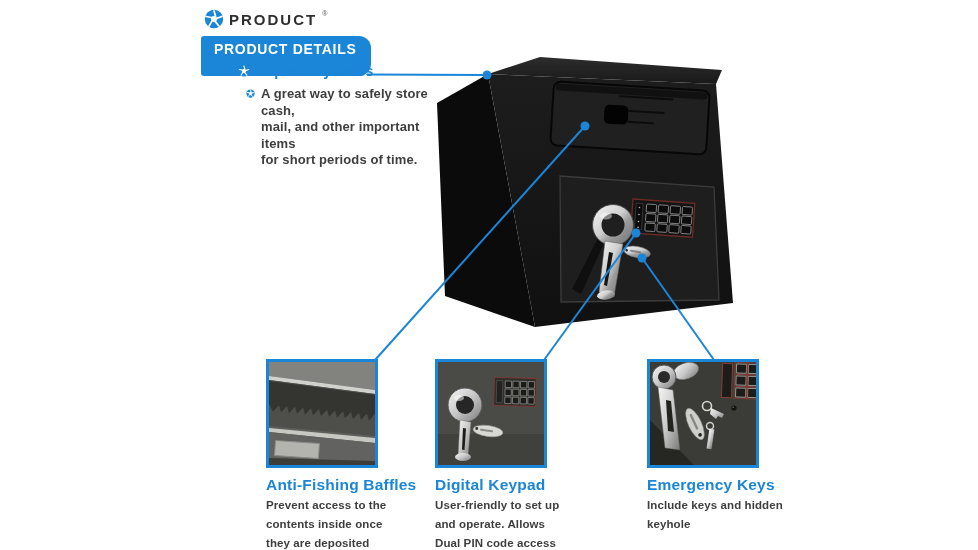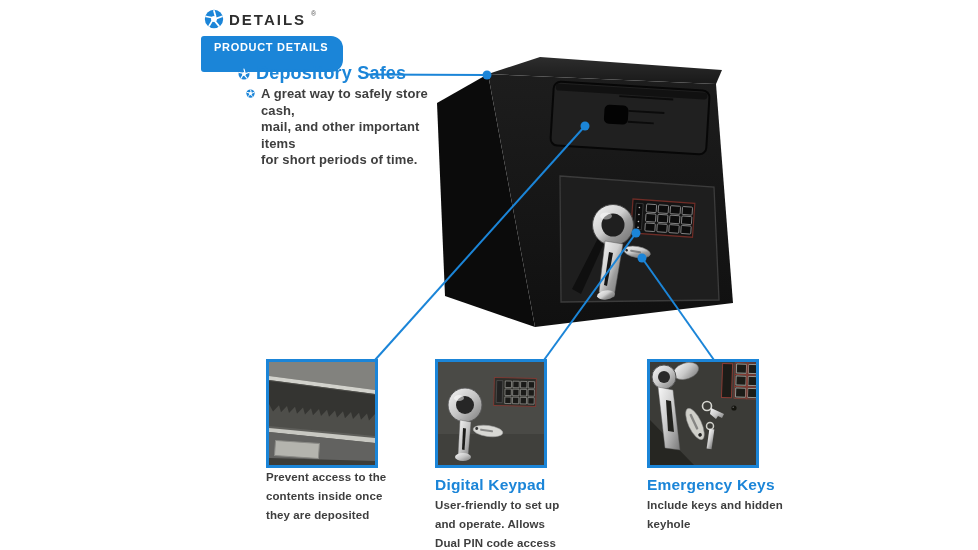--- a/index.html
+++ b/index.html
@@ -7,26 +7,26 @@
   #canvas{position:relative;width:978px;height:550px;background:#fff;overflow:hidden;
           font-family:"Liberation Sans",sans-serif;}
   .abs{position:absolute;}
 
   
   .logo{left:204px;top:9px;display:flex;align-items:center;gap:5px;}
   .logo-text{font-size:15px;font-weight:bold;color:#2e2e2e;letter-spacing:2px;}
   .logo-reg{font-size:7px;color:#555;vertical-align:top;position:relative;top:-6px;letter-spacing:0;}
 
   
-  .badge{left:201px;top:36px;background:var(--accent);color:#fff;font-size:11px;font-weight:bold;
+  .badge{left:201px;top:36px;background:var(--accent);color:#fff;font-size:14px;font-weight:bold;
          letter-spacing:.7px;padding:5px 15px 19px 13px;border-radius:3px 12px 12px 3px;}
 
   
   .feature-title{left:238px;top:63px;display:flex;align-items:center;gap:6px;}
-  .feature-title span{font-size:18px;font-weight:bold;color:var(--accent);letter-spacing:.2px;}
+  .feature-title span{font-size:14px;font-weight:bold;color:var(--accent);letter-spacing:.2px;}
   .bullets{left:246px;top:86px;width:200px;}
   .bullet{display:flex;gap:6px;margin-bottom:4px;}
   .bullet .bicon{flex:0 0 auto;margin-top:3px;}
   .bullet p{margin:0;font-size:13px;line-height:16.5px;font-weight:600;color:var(--body);
             white-space:pre-line;letter-spacing:.1px;}
 
   
   .art{left:0;top:0;pointer-events:none;}
 
   
@@ -50,21 +50,21 @@
       <circle cx="12" cy="12" r="11" class="acc-fill"></circle>
       <circle cx="12" cy="12" r="3.6" fill="#fff"></circle>
       <g stroke="#fff" stroke-width="2.1" stroke-linecap="round">
         <line x1="12" y1="2.2" x2="13.8" y2="8.6"></line>
         <line x1="21.4" y1="9" x2="15.2" y2="11.2"></line>
         <line x1="17.8" y1="20.2" x2="13.6" y2="15.2"></line>
         <line x1="6.2" y1="20.2" x2="9.6" y2="14.6"></line>
         <line x1="2.6" y1="9" x2="8.8" y2="10.2"></line>
       </g>
     </svg>
-    <span class="logo-text">DETAILS</span>
+    <span class="logo-text">PRODUCT</span>
       <span class="logo-reg">®</span>
   </div>
 
   <div class="abs badge">PRODUCT DETAILS</div>
 
   <div class="abs feature-title">
     <svg width="12" height="12" viewBox="0 0 24 24">
       <circle cx="12" cy="12" r="11" class="acc-fill"></circle>
         <circle cx="12" cy="12" r="4" fill="#fff"></circle>
       <g stroke="#fff" stroke-width="2.4" stroke-linecap="round">
@@ -195,20 +195,21 @@
         <polygon points="0,0 106,0 106,28 0,14" fill="#82827e"></polygon>
         <polygon points="0,14 106,28 106,32 0,18" fill="#d2d2cc"></polygon>
         <polygon points="0,18 106,32 106,74 0,64" fill="#4e4e4a"></polygon>
         <path d="M0,19 L106,33 L106,52 L100,58.4 L98,51.6 L92,57.7 L90,50.8 L84,56.9 L82,50.1 L76,56.2 L74,49.3 L68,55.4 L66,48.6 L60,54.7 L58,47.8 L52,53.9 L50,47.1 L44,53.2 L42,46.3 L36,52.4 L34,45.6 L28,51.7 L26,44.8 L20,50.9 L18,44.1 L12,50.2 L10,43.3 L4,49.4 L0,42 Z" fill="#343431"></path>
         <polygon points="0,66 106,76 106,81 0,70" fill="#c8c8c2"></polygon>
         <polygon points="0,70 106,81 106,103 0,103" fill="#626260"></polygon>
         <rect x="6" y="80" width="44" height="15" fill="#b4b4ae" stroke="#8a8a86" transform="rotate(4 28 87)"></rect>
         <polygon points="0,96 106,99 106,103 0,103" fill="#3c3c38"></polygon>
       </svg>
     </div>
+    <h3>Anti-Fishing Baffles</h3>
     <p>Prevent access to the
 contents inside once
 they are deposited</p>
   </div>
 
   <div class="callout co2">
     <div class="frame">
       <svg width="106" height="103" viewBox="0 0 106 103">
         <defs>
           <linearGradient id="p2c" x1="0" y1="0" x2="1" y2="1">

